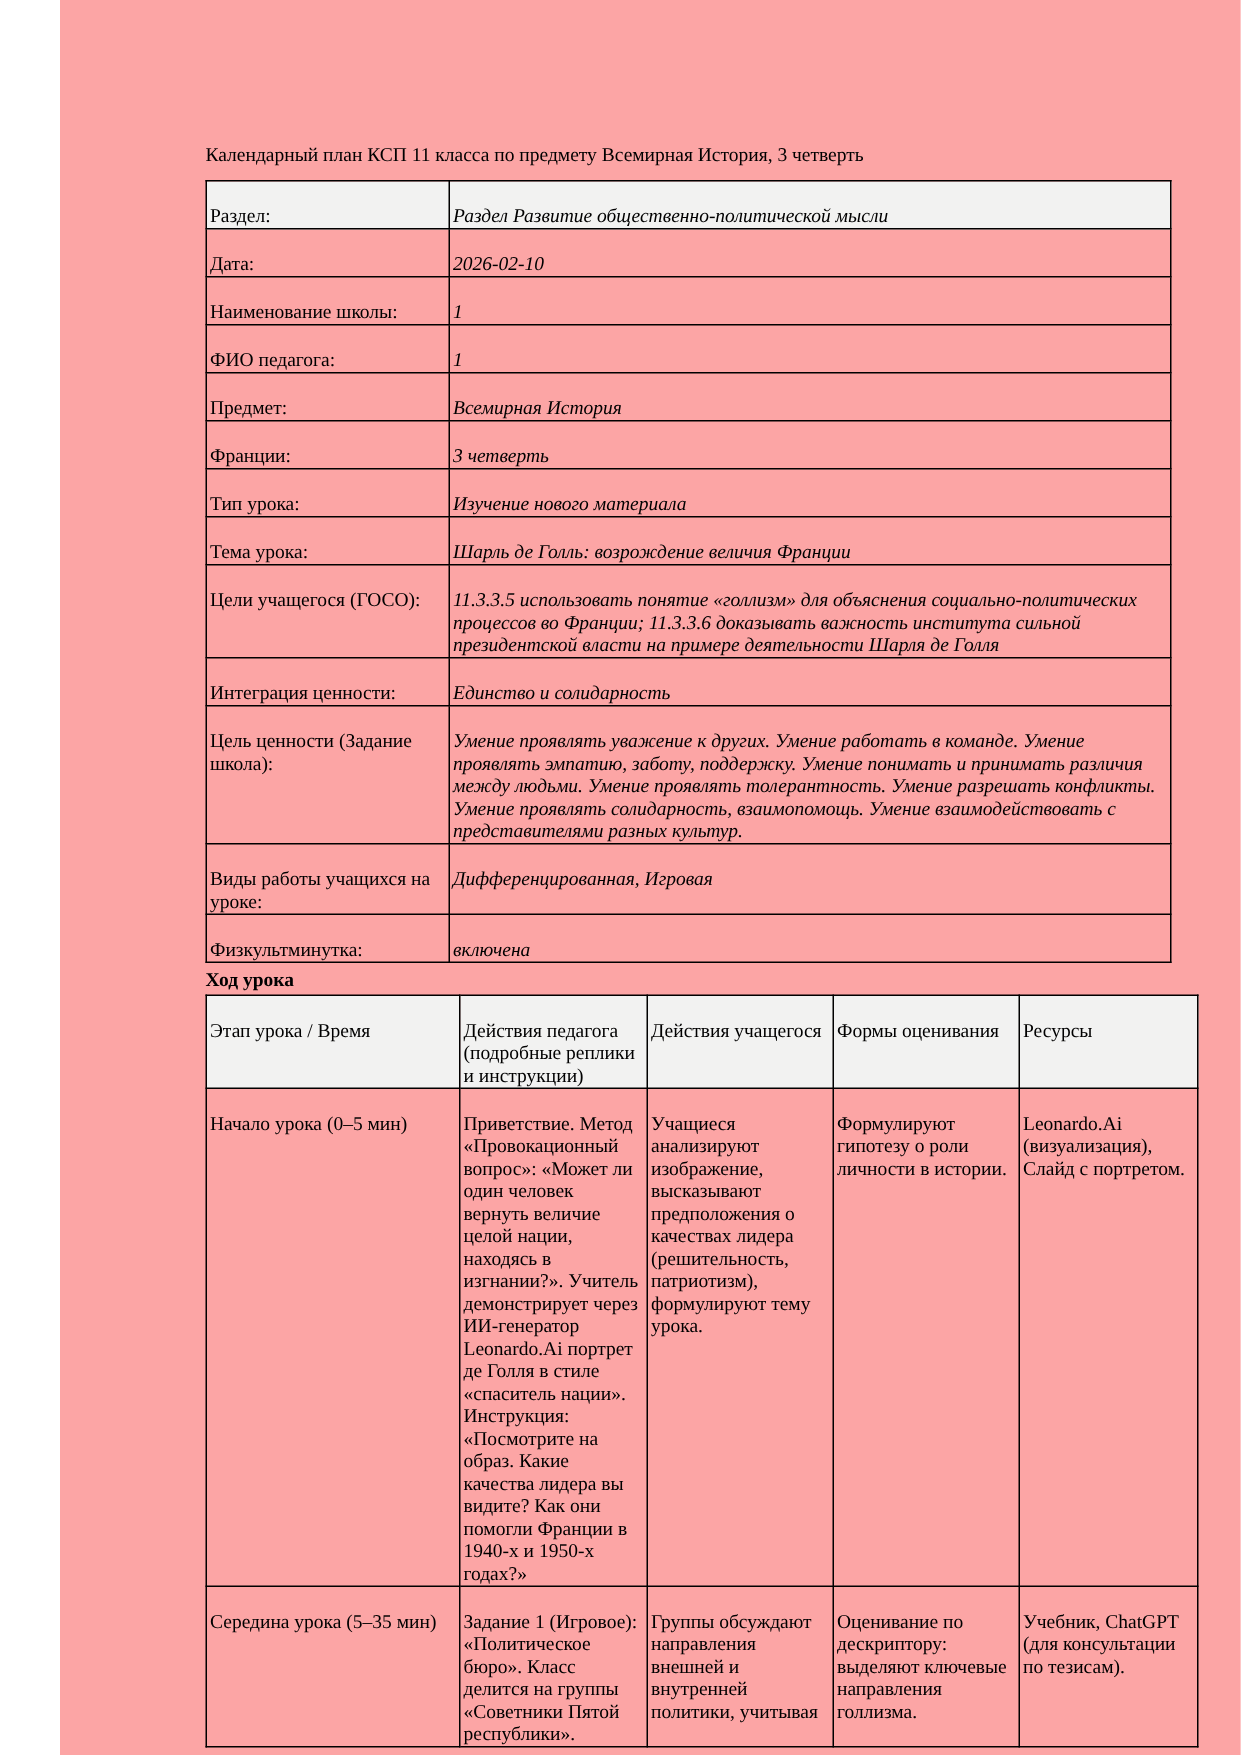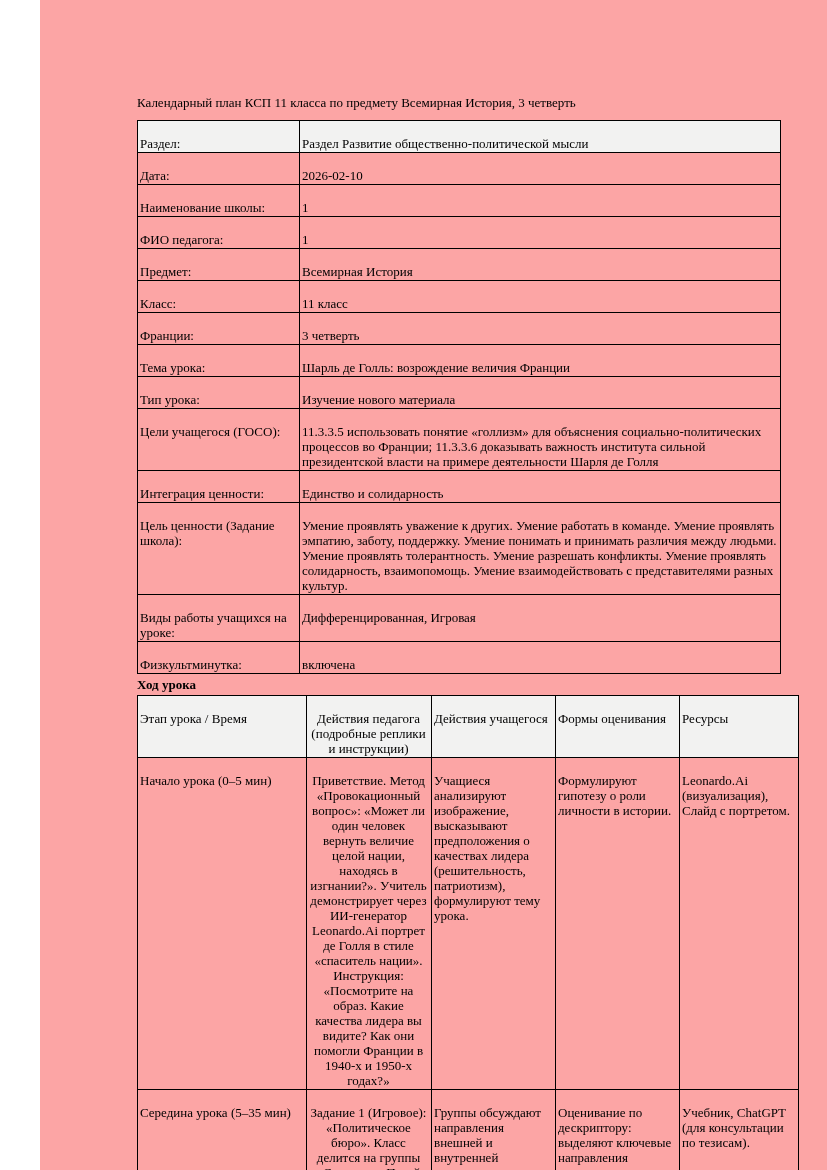--- a/index.html
+++ b/index.html
@@ -41,29 +41,29 @@
     vertical-align: top;
     padding: 15px 3px 1px 2px;
     font-weight: normal;
     text-align: left;
     word-wrap: break-word;
   }
   .header-row td, thead th {
     background: var(--header-bg, #f2f2f1);
   }
   .info-table .label-col  { width: 156px; }
-  .info-table .value-col  { width: 475px; }
+  .info-table .value-col  { width: 475px; font-style: italic; }
   .section-heading {
     margin: 3px 0 3px 0;
     font-size: 13px;
     line-height: 15px;
     font-weight: bold;
   }
   .lesson-table .stage-col      { width: 163px; }
-  .lesson-table .teacher-col    { width: 119px; text-align: center; }
+  .lesson-table .teacher-col    { width: 119px; }
   .lesson-table .student-col    { width: 118px; }
   .lesson-table .assessment-col { width: 118px; }
   .lesson-table .resources-col  { width: 113px; }
 </style>
 </head>
 <body>
 
 <div class="page">
   <div class="content">
 
@@ -85,34 +85,30 @@
         </tr>
         <tr>
           <td class="label-col">ФИО педагога:</td>
           <td class="value-col">1</td>
         </tr>
         <tr>
           <td class="label-col">Предмет:</td>
           <td class="value-col">Всемирная История</td>
         </tr>
         <tr>
-          <td class="label-col">Класс:</td>
-          <td class="value-col">11 класс</td>
-        </tr>
-        <tr>
           <td class="label-col">Франции:</td>
           <td class="value-col">3 четверть</td>
         </tr>
         <tr>
+          <td class="label-col">Тип урока:</td>
+          <td class="value-col">Изучение нового материала</td>
+        </tr>
+        <tr>
           <td class="label-col">Тема урока:</td>
           <td class="value-col">Шарль де Голль: возрождение величия Франции</td>
-        </tr>
-        <tr>
-          <td class="label-col">Тип урока:</td>
-          <td class="value-col">Изучение нового материала</td>
         </tr>
         <tr>
           <td class="label-col">Цели учащегося (ГОСО):</td>
           <td class="value-col">11.3.3.5 использовать понятие «голлизм» для объяснения социально-политических процессов во Франции; 11.3.3.6 доказывать важность института сильной президентской власти на примере деятельности Шарля де Голля</td>
         </tr>
         <tr>
           <td class="label-col">Интеграция ценности:</td>
           <td class="value-col">Единство и солидарность</td>
         </tr>
         <tr>

